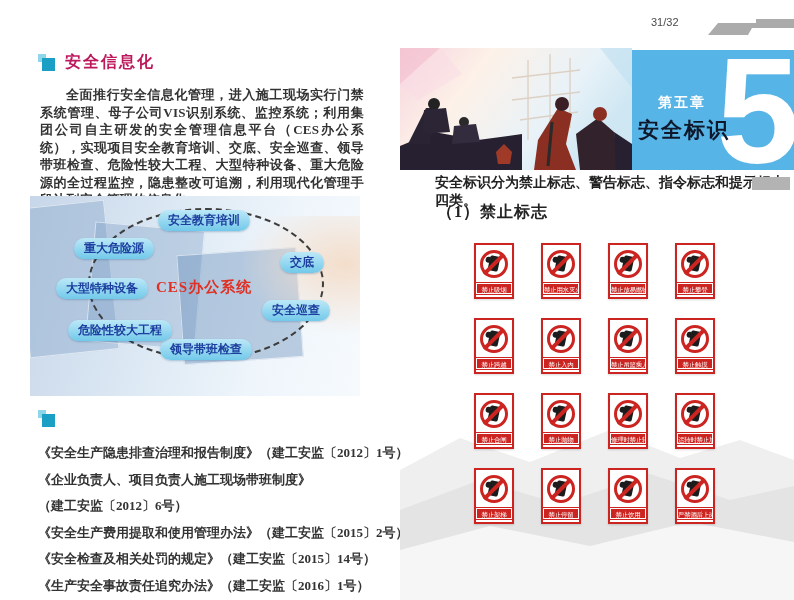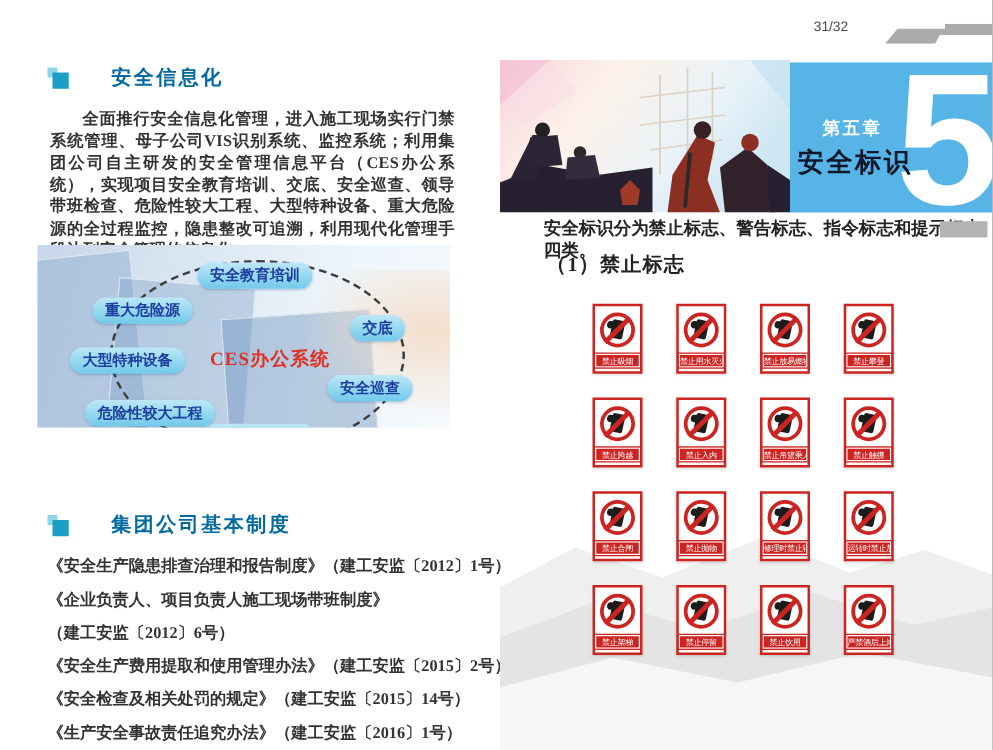--- a/index.html
+++ b/index.html
@@ -7,47 +7,47 @@
   #stage {
     position:relative; width:794px; height:600px; background:#ffffff;
     font-family:"Liberation Serif","DejaVu Serif",serif; overflow:hidden;
   }
 
   
   .sec-header { position:absolute; display:flex; align-items:center; gap:10px; }
   .sq-icon { position:relative; width:17px; height:17px; }
   .sq-icon .sq-big { position:absolute; right:0; bottom:0; width:13px; height:13px; background:#1b9fc4; }
   .sq-icon .sq-small { position:absolute; left:0; top:0; width:8px; height:8px; background:#8fd6ea; }
-  .sec-title { font-size:16px; font-weight:bold; color:#0369a1; letter-spacing:2px;margin-left:24px; }
+  .sec-title { font-size:16px; font-weight:bold; color:#be185d; letter-spacing:2px; }
 
   #para1 {
     position:absolute; left:40px; top:86px; width:324px;
     font-size:13px; line-height:17.5px; color:#333; font-weight:600;
     text-align:justify; text-indent:2em; letter-spacing:0.3px;
   }
 
   
   #diagram {
-    position:absolute; left:30px; top:196px; width:330px; height:146px;
+    position:absolute; left:30px; top:196px; width:330px; height:200px;
     background:linear-gradient(105deg,#c7d6e9 0%,#dde9f4 40%,#eef5fb 70%,#f6fafd 100%);
     overflow:hidden;
   }
   .screen { position:absolute; background:rgba(140,170,205,0.45); border:1px solid rgba(255,255,255,0.6); }
   #hand { position:absolute; right:-30px; top:20px; width:150px; height:120px;
     background:radial-gradient(ellipse at 70% 40%, rgba(244,219,198,0.9), rgba(244,219,198,0) 70%); }
   #dash-ellipse { position:absolute; left:58px; top:12px; width:236px; height:152px;
     border:2px dashed #3c3c3c; border-radius:50%; }
   .bubble {
     position:absolute; padding:2px 10px; border-radius:13px;
     background:linear-gradient(#bce8f7,#72c9ea); color:#1d3e9e;
     font-size:12px; font-weight:bold; white-space:nowrap;
     box-shadow:0 1px 2px rgba(0,60,120,0.25);
   }
   #ces-center { position:absolute; left:126px; top:82px; font-size:15px; font-weight:bold;
-    color:#e03024; letter-spacing:1px; white-space:nowrap;margin-left:12px; }
+    color:#e03024; letter-spacing:1px; white-space:nowrap; }
 
   #inst-list { position:absolute; left:38px; top:440px; width:334px; list-style:none; }
   #inst-list li { font-size:13px; line-height:26.5px; color:#333; font-weight:600; white-space:nowrap; }
 
   
   #pageno { position:absolute; left:651px; top:16px; font-size:11px; color:#4a4a4a;
     font-family:Liberation Sans, sans-serif; }
   #pageno-ribbon { position:absolute; left:708px; top:19px; }
 
   #hero-img { position:absolute; left:400px; top:48px; width:232px; height:122px; }
@@ -115,21 +115,20 @@
     <span class="bubble" style="left: 38px; top: 124px; position: absolute;">危险性较大工程</span>
 
     <span id="ces-center">CES办公系统</span>
   </div>
 
   <div class="sec-header" style="left: 38px; top: 410px; position: absolute;">
     <span class="sq-icon">
       <span class="sq-small"></span>
         <span class="sq-big"></span>
     </span>
-    <span class="sec-title">集团公司基本制度</span>
   </div>
 
   <ul id="inst-list">
     <li>《安全生产隐患排查治理和报告制度》（建工安监〔2012〕1号）</li>
     <li>《企业负责人、项目负责人施工现场带班制度》</li>
     <li>（建工安监〔2012〕6号）</li>
     <li>《安全生产费用提取和使用管理办法》（建工安监〔2015〕2号）</li>
     <li>《安全检查及相关处罚的规定》（建工安监〔2015〕14号）</li>
     <li>《生产安全事故责任追究办法》（建工安监〔2016〕1号）</li>
     <li>……</li>

